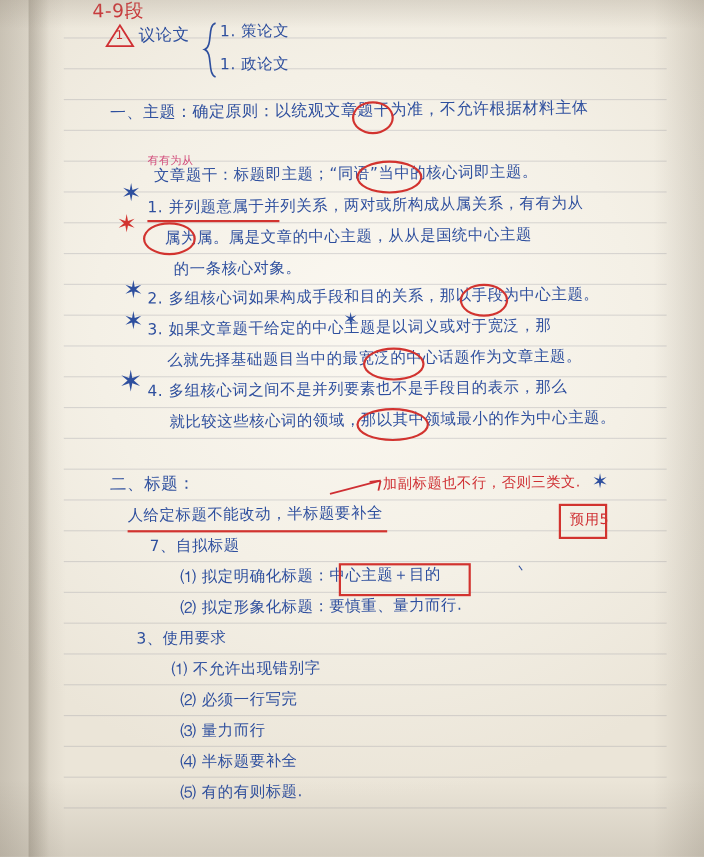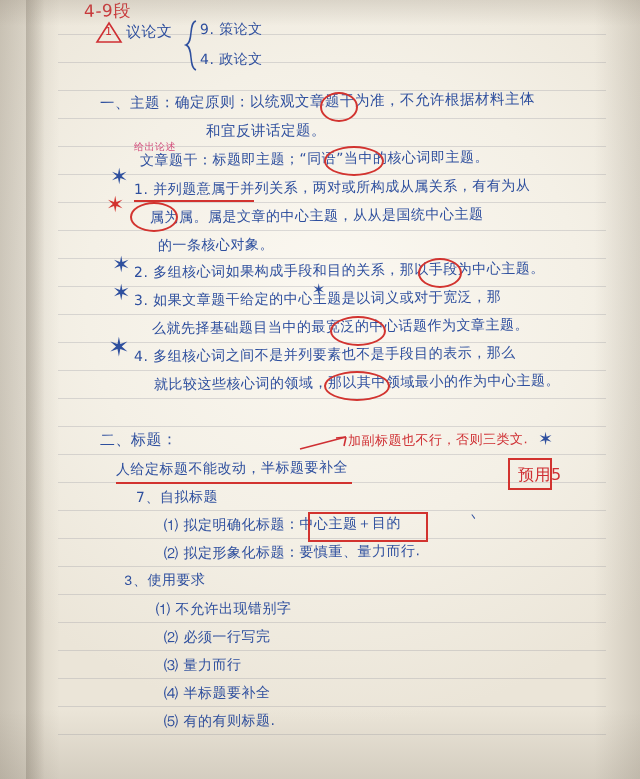--- a/index.html
+++ b/index.html
@@ -150,27 +150,26 @@
     <polygon points="13,1 25,20 1,20" fill="none" stroke="#cf2f33" stroke-width="1.6"></polygon>
   </svg>
   <div class="ink red h-small" style="left:105px; top:26px; font-size:11px;">1</div>
 
   <div class="ink blue h-title slant" style="left:126px; top:24px;">议论文</div>
 
   <svg class="anno" style="left:182px; top:20px; width:20px; height:52px;">
     <path d="M14 1 C6 3, 12 22, 4 25 C12 28, 6 47, 14 50" fill="none" stroke="#2e4f9e" stroke-width="1.5"></path>
   </svg>
 
-  <div class="ink blue h-body slant2" style="left:200px; top:22px;">9. 策论文</div>
-  <div class="ink blue h-body slant2" style="left:200px; top:52px;">4. 政论文</div>
+  <div class="ink blue h-body slant2" style="left:200px; top:22px;">1. 策论文</div>
+  <div class="ink blue h-body slant2" style="left:200px; top:52px;">1. 政论文</div>
 
   <div class="ink blue h-title slant2" style="left:100px; top:96px; font-size:14.5px;">一、主题：确定原则：以统观文章题干为准，不允许根据材料主体</div>
-  <div class="ink blue h-title slant2" style="left:206px; top:124px; font-size:14.5px;">和宜反讲话定题。</div>
-
-  <div class="ink pink h-small" style="left:134px; top:142px; font-size:10px;">给出论述</div>
+
+  <div class="ink pink h-small" style="left:134px; top:142px; font-size:10px;">有有为从</div>
 
   <div class="ink blue h-body slant2" style="left:140px; top:153px;">文章题干：标题即主题；“同语”当中的核心词即主题。</div>
 
   <div class="ink blue h-body slant2" style="left:134px; top:182px;">1. 并列题意属于并列关系，两对或所构成从属关系，有有为从</div>
   <div class="ink blue h-body slant2" style="left:150px; top:210px;">属为属。属是文章的中心主题，从从是国统中心主题</div>
   <div class="ink blue h-body slant2" style="left:158px; top:238px;">的一条核心对象。</div>
 
   <div class="ink blue h-body slant2" style="left:134px; top:265px;">2. 多组核心词如果构成手段和目的关系，那以手段为中心主题。</div>
 
   <div class="ink blue h-body slant2" style="left:134px; top:293px;">3. 如果文章题干给定的中心主题是以词义或对于宽泛，那</div>
@@ -180,29 +179,29 @@
   <div class="ink blue h-body slant2" style="left:154px; top:377px;">就比较这些核心词的领域，那以其中领域最小的作为中心主题。</div>
 
   <div class="ink blue h-title slant2" style="left:100px; top:432px; font-size:15px;">二、标题：</div>
 
   <div class="ink blue h-body slant2" style="left:116px; top:462px;">人给定标题不能改动，半标题要补全</div>
 
   <div class="ink red h-body slant2" style="left:348px; top:434px; font-size:13px;">加副标题也不行，否则三类文.</div>
 
   <div class="ink blue h-body slant2" style="left:136px; top:490px;">7、自拟标题</div>
 
-  <div class="ink red h-small" style="left:518px; top:466px; font-size:16px;">预用5</div>
+  <div class="ink red h-small" style="left:518px; top:466px; font-size:13px;">预用5</div>
 
   <div class="ink blue h-body slant2" style="left:164px; top:518px;">⑴ 拟定明确化标题：中心主题＋目的</div>
 
   <div class="ink blue h-small" style="left:468px; top:512px; font-size:12px;">丶</div>
 
   <div class="ink blue h-body slant2" style="left:164px; top:546px;">⑵ 拟定形象化标题：要慎重、量力而行.</div>
 
-  <div class="ink blue h-body slant2" style="left:124px; top:574px;font-family:Liberation Mono, monospace;">3、使用要求</div>
+  <div class="ink blue h-body slant2" style="left:124px; top:574px;">3、使用要求</div>
 
   <div class="ink blue h-body slant2" style="left:156px; top:602px;">⑴ 不允许出现错别字</div>
   <div class="ink blue h-body slant2" style="left:164px; top:630px;">⑵ 必须一行写完</div>
   <div class="ink blue h-body slant2" style="left:164px; top:658px;">⑶ 量力而行</div>
   <div class="ink blue h-body slant2" style="left:164px; top:686px;">⑷ 半标题要补全</div>
   <div class="ink blue h-body slant2" style="left:164px; top:714px;">⑸ 有的有则标题.</div>
 
   <div class="oval" style="left:320px; top:92px; width:34px; height:26px;"></div>
   <div class="oval" style="left:324px; top:146px; width:56px; height:26px;"></div>
   <div class="oval" style="left:130px; top:202px; width:44px; height:26px;"></div>

